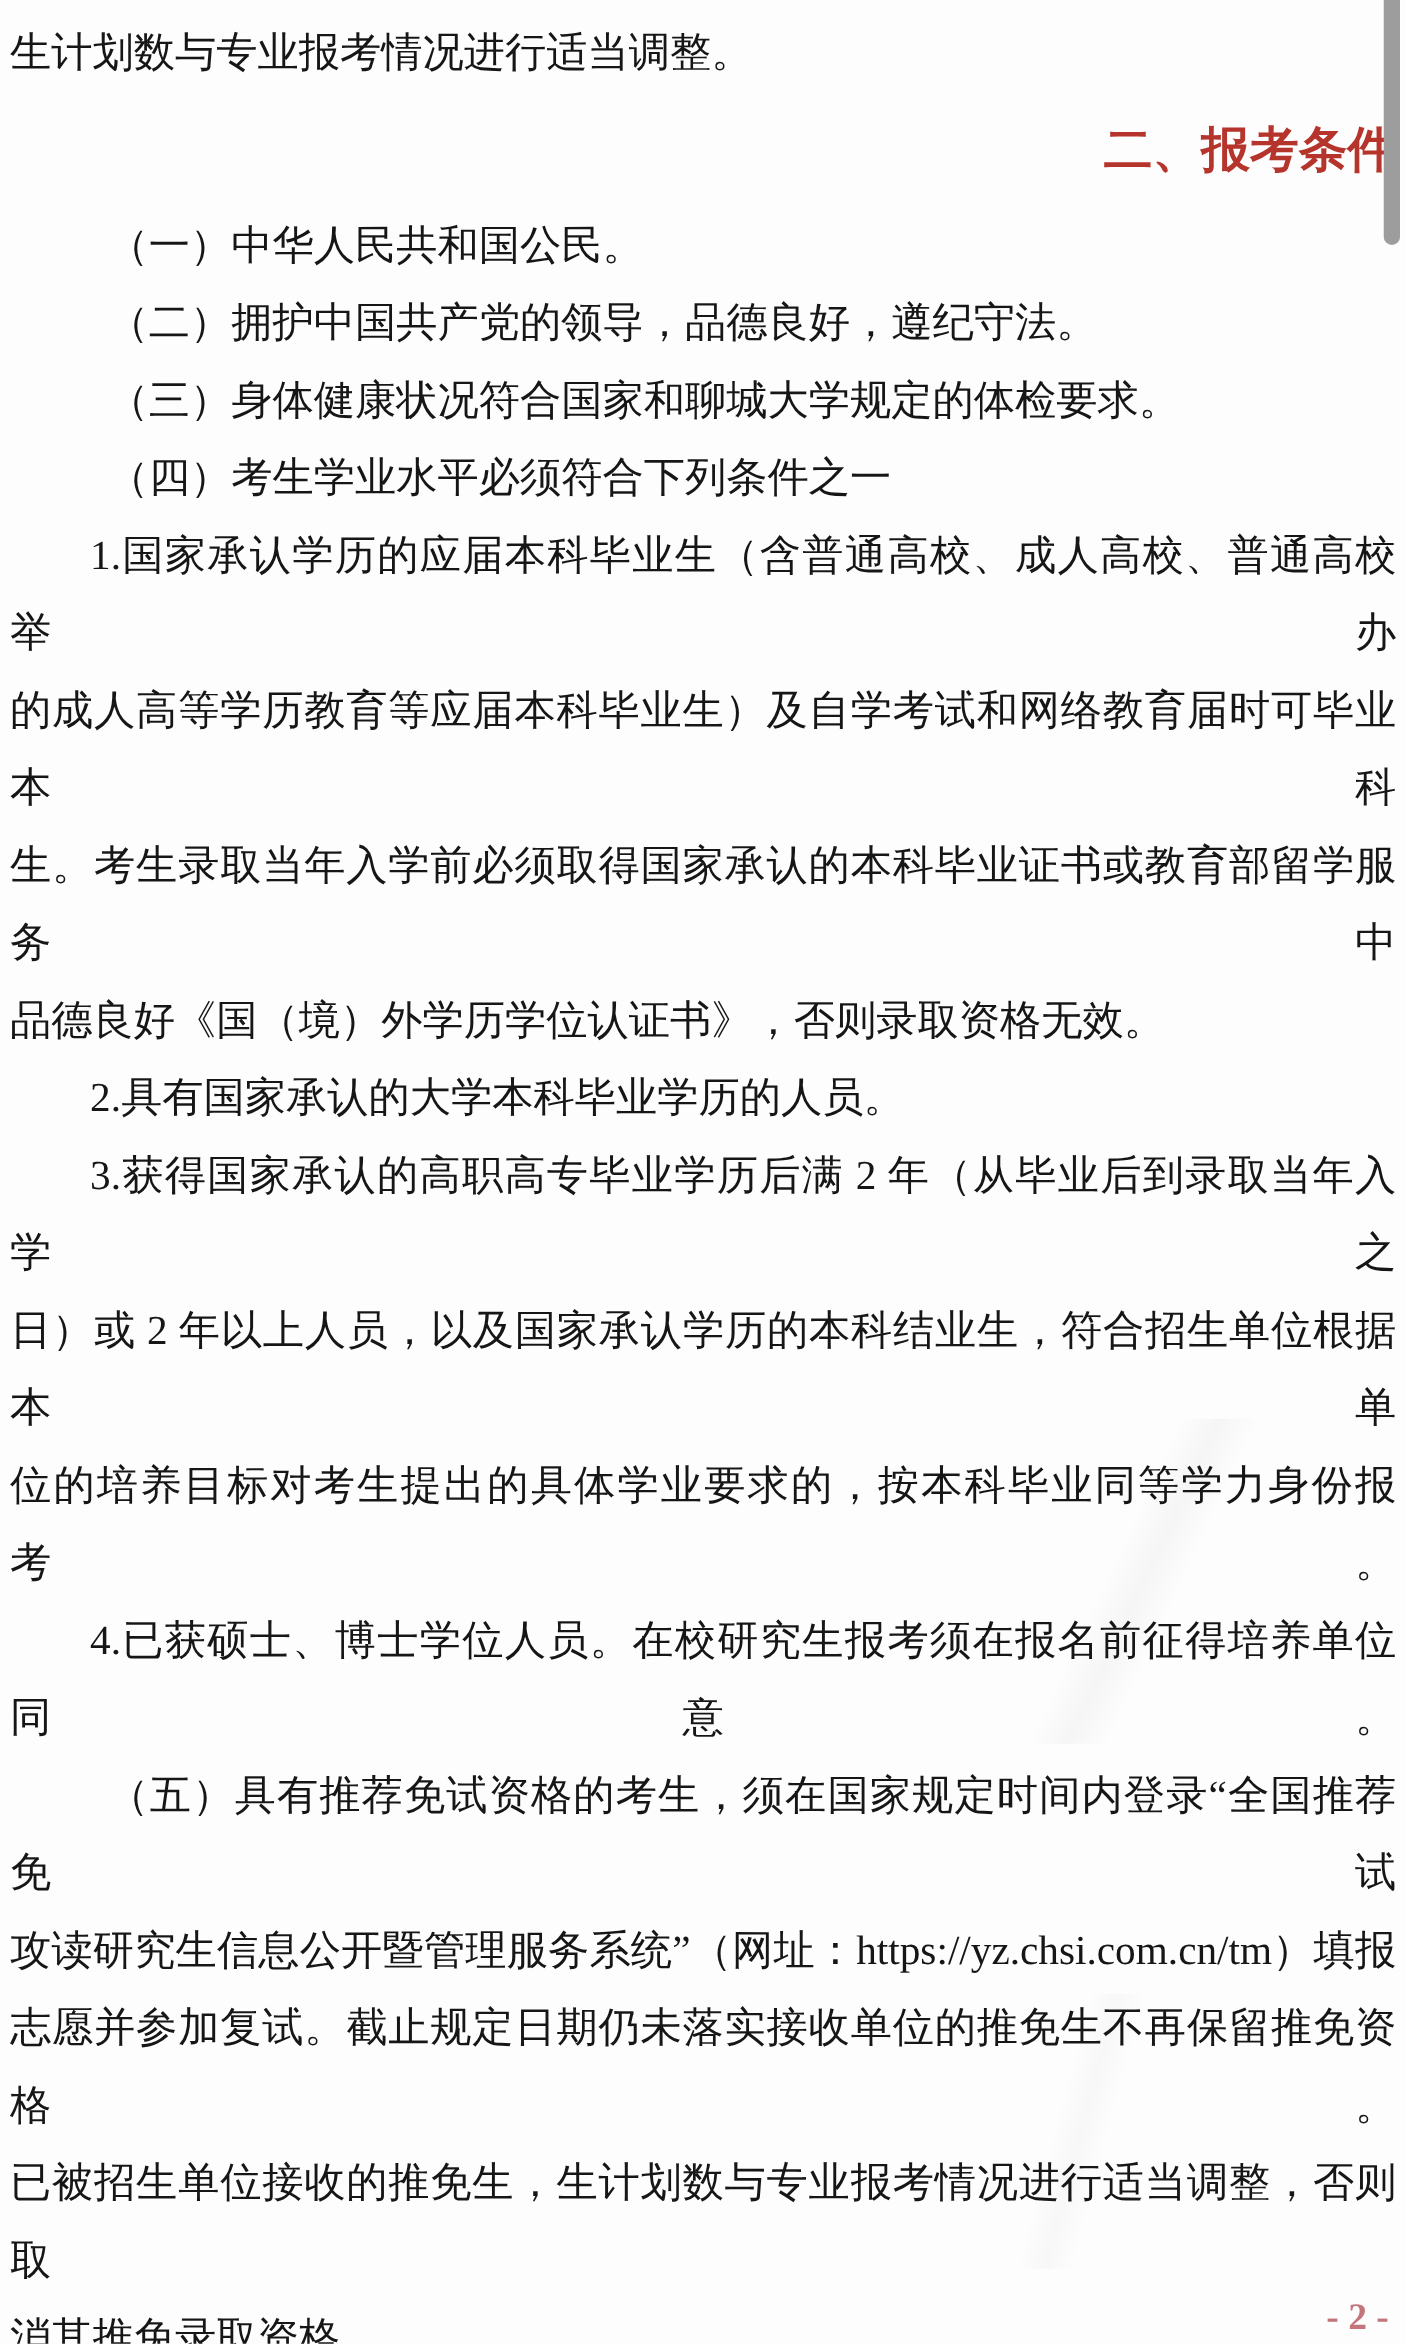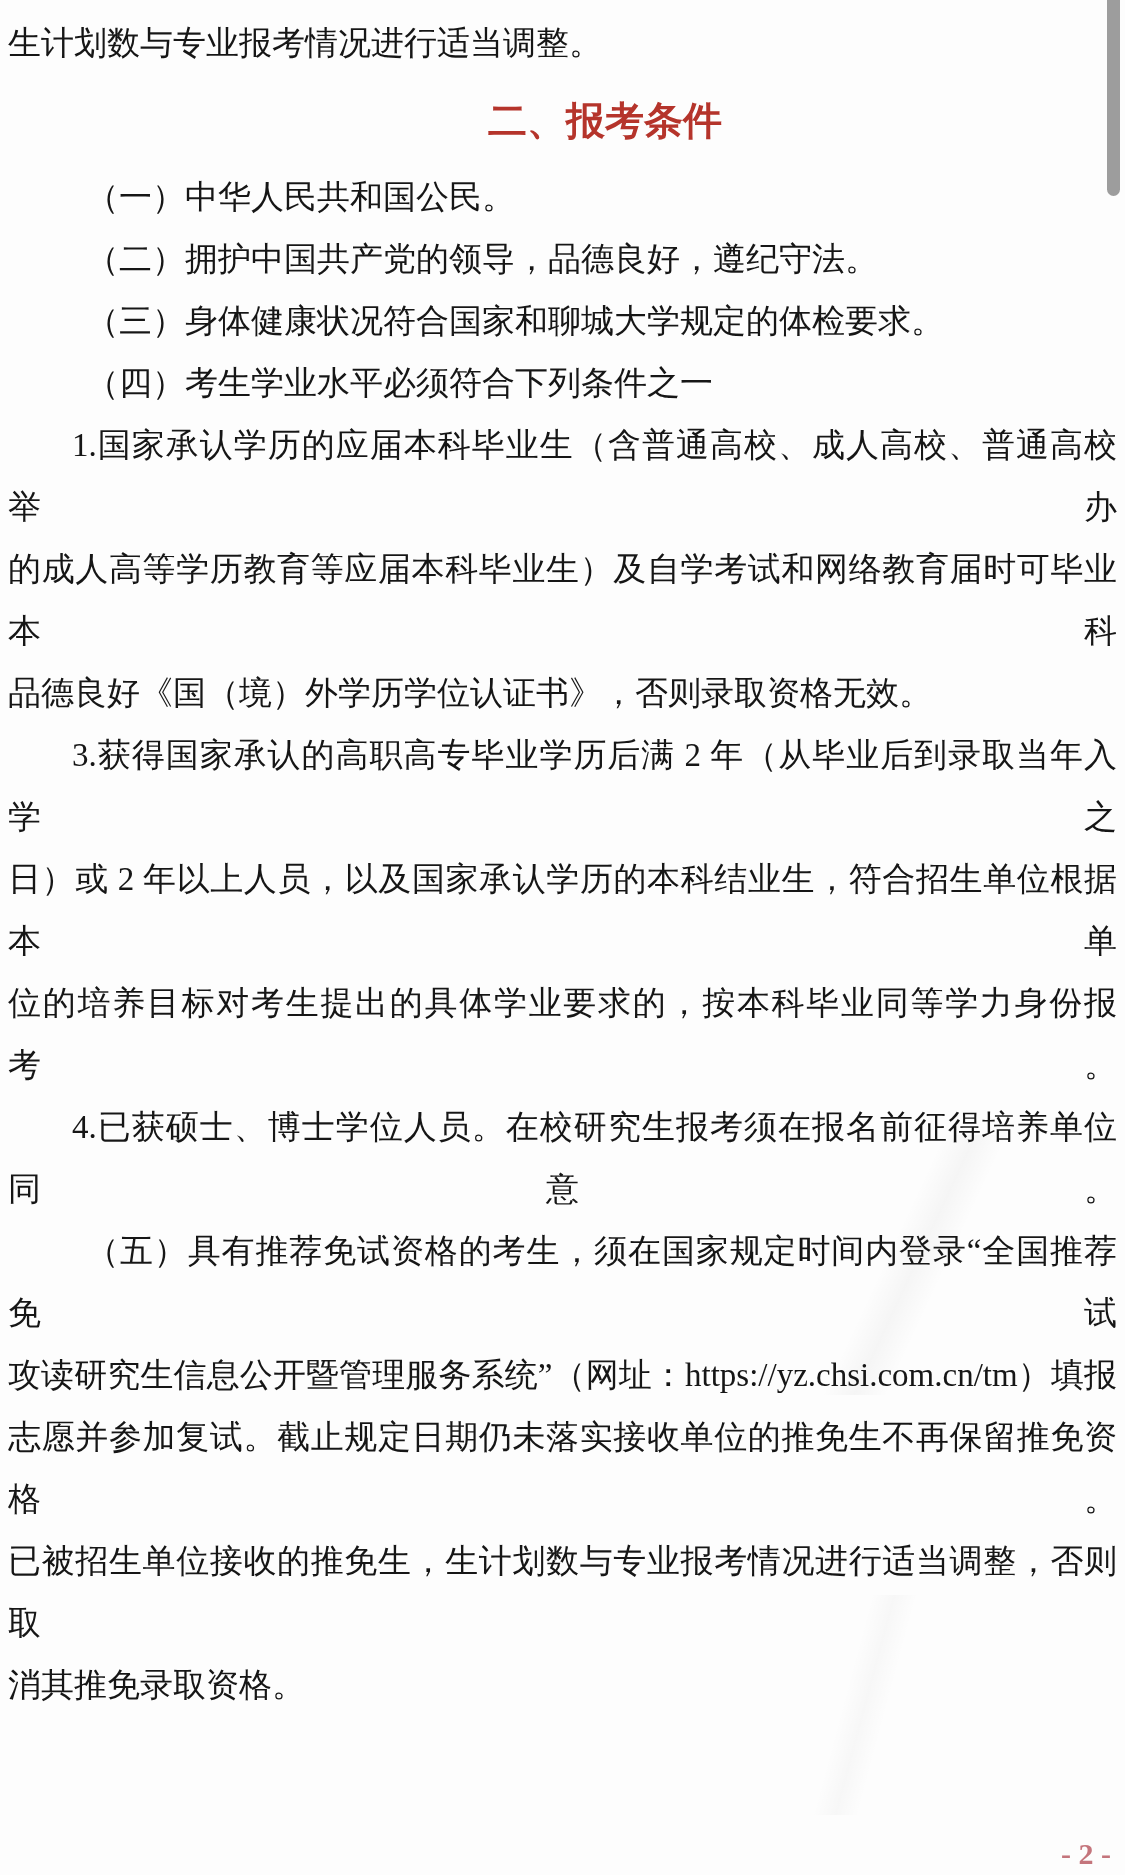--- a/index.html
+++ b/index.html
@@ -24,21 +24,21 @@
     text-align-last: auto;
   }
   .line.full { text-align-last: justify; }
   .line.indent { text-indent: 64px; }
   .line.indent2 { text-indent: 78px; }
   .block.h1 { margin: 14px 0 12px 0; }
   .block.h1 .line, .block.h2 .line {
     font-family: Liberation Serif, serif;
     font-weight: bold;
     color: var(--accent, #b5342b);
-    text-align: center;
+    text-align: right;
     text-align-last: auto;
     text-indent: 0;
   }
   .block.h1 .line { font-size: 39px; line-height: 66px; margin-left: 85px; }
   .scrollbar-thumb {
     position: absolute;
     top: 0; right: 5px;
     width: 13px; height: 196px;
     background: var(--scrollbar, #9d9d9d);
     border-radius: 0 0 7px 7px;
@@ -91,21 +91,25 @@
       </div>
       <div class="block body">
         <div class="line indent2">（三）身体健康状况符合国家和聊城大学规定的体检要求。</div>
       </div>
       <div class="block body">
         <div class="line indent2">（四）考生学业水平必须符合下列条件之一</div>
       </div>
       <div class="block body">
         <div class="line full indent">1.国家承认学历的应届本科毕业生（含普通高校、成人高校、普通高校举办</div>
         <div class="line full">的成人高等学历教育等应届本科毕业生）及自学考试和网络教育届时可毕业本科</div>
+        <div class="line full">生。考生录取当年入学前必须取得国家承认的本科毕业证书或教育部留学服务中</div>
         <div class="line">品德良好《国（境）外学历学位认证书》，否则录取资格无效。</div>
+      </div>
+      <div class="block body">
+        <div class="line indent">2.具有国家承认的大学本科毕业学历的人员。</div>
       </div>
       <div class="block body">
         <div class="line full indent">3.获得国家承认的高职高专毕业学历后满 2 年（从毕业后到录取当年入学之</div>
         <div class="line full">日）或 2 年以上人员，以及国家承认学历的本科结业生，符合招生单位根据本单</div>
         <div class="line full">位的培养目标对考生提出的具体学业要求的，按本科毕业同等学力身份报考。</div>
       </div>
       <div class="block body">
         <div class="line full indent">4.已获硕士、博士学位人员。在校研究生报考须在报名前征得培养单位同意。</div>
       </div>
       <div class="block body">

